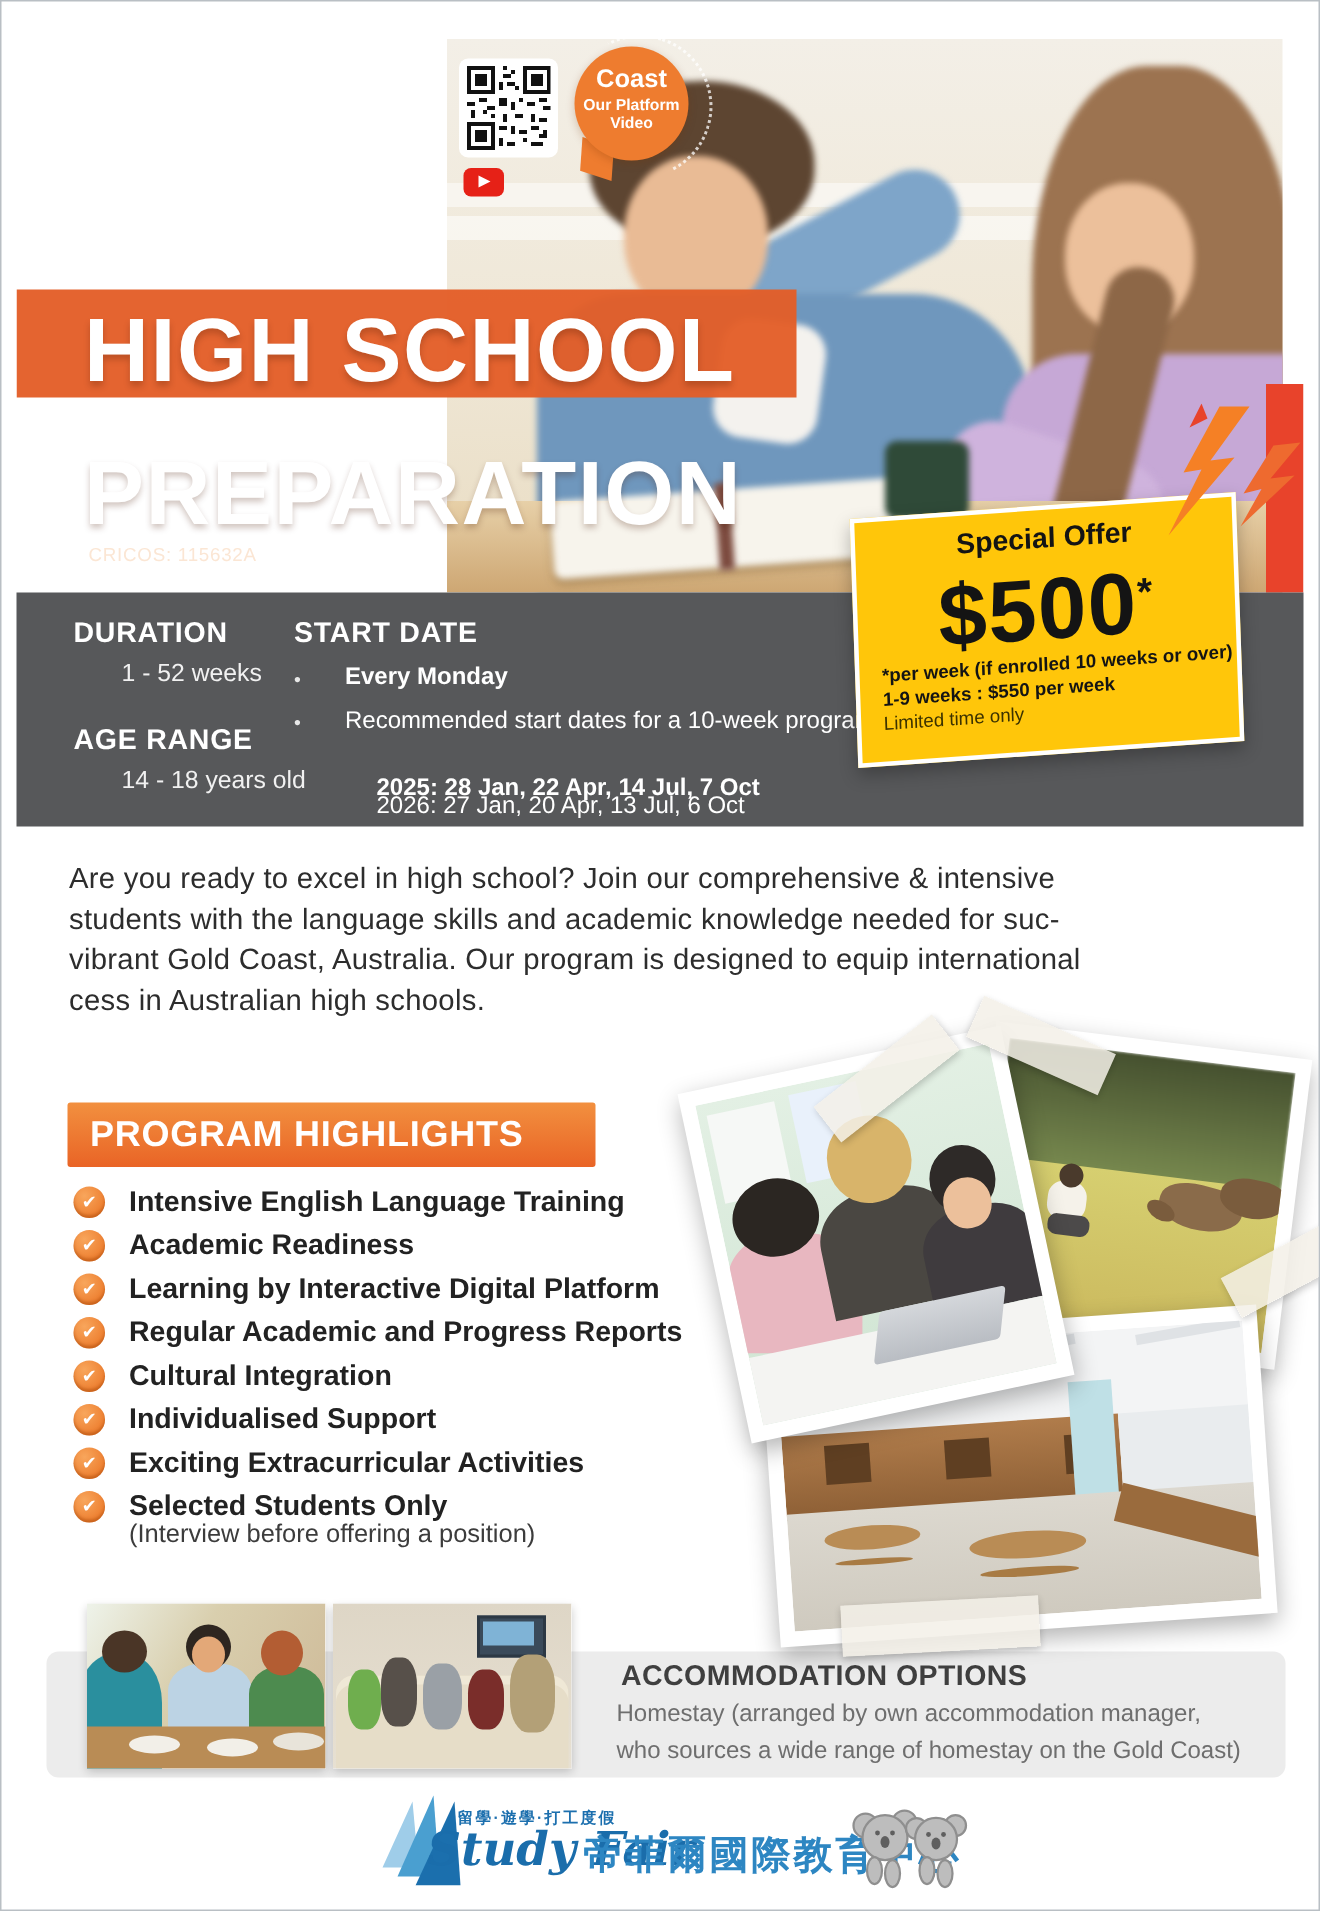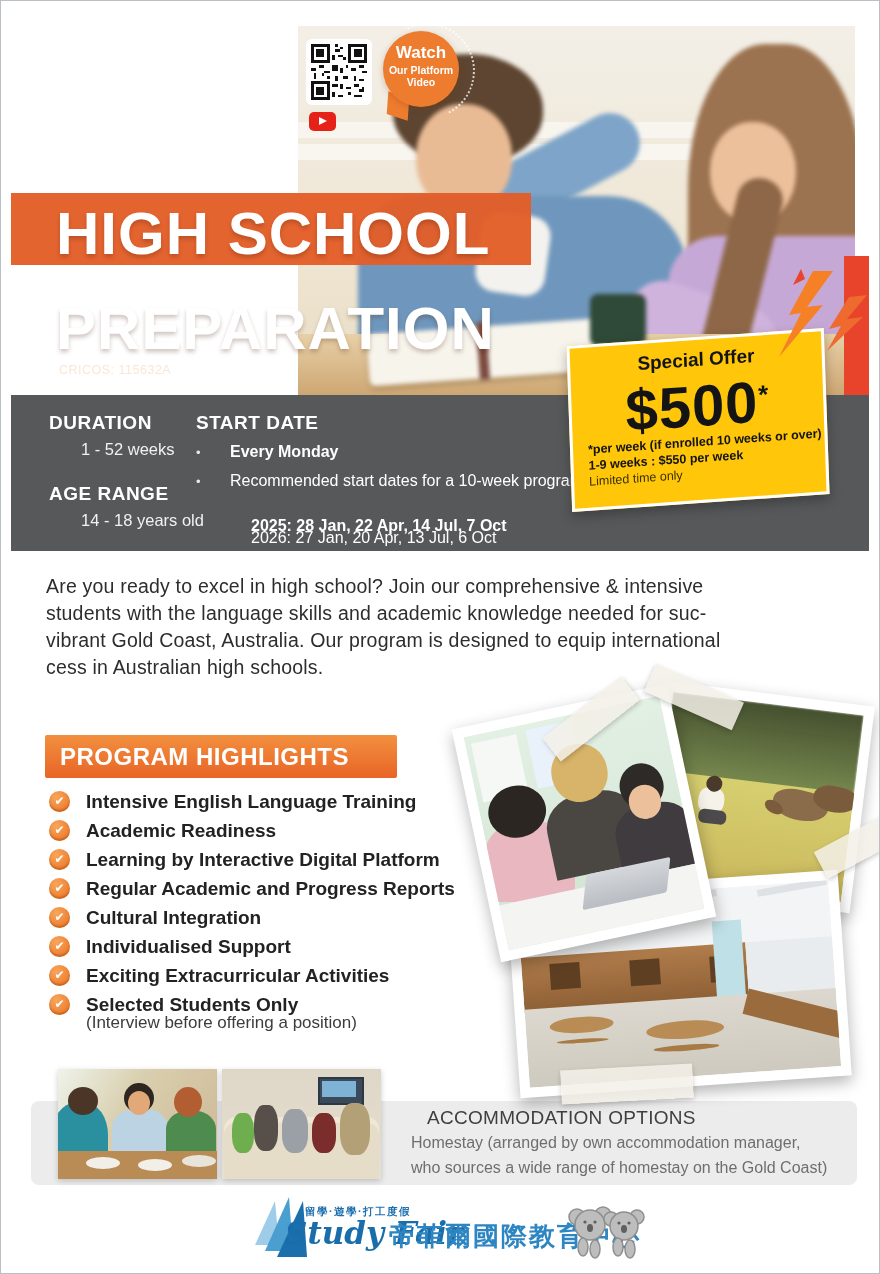--- a/index.html
+++ b/index.html
@@ -161,21 +161,21 @@
   
   .cc-bg{left:0;top:0;width:100%;height:100%;background:linear-gradient(180deg,#ded6c6,#e7e0d2);}
   .cc-tv{left:96px;top:8px;width:42px;height:24px;background:#3a4a5a;border:2px solid #2c3844;}
   .cc-tvs{left:100px;top:12px;width:34px;height:16px;background:#7fb3d6;}
   .cc-couch{left:2px;bottom:0;width:155px;height:62px;background:#e6ddc8;border-radius:12px 12px 0 0;box-shadow:inset 0 6px 0 #efe8d6;}
   .cc-f1{left:10px;top:44px;width:22px;height:40px;background:#6fae4e;border-radius:40%;}
   .cc-f2{left:32px;top:36px;width:24px;height:46px;background:#57504a;border-radius:40%;}
   .cc-f3{left:60px;top:40px;width:26px;height:44px;background:#9aa0a6;border-radius:40%;}
   .cc-f4{left:90px;top:44px;width:24px;height:40px;background:#7a2d2a;border-radius:40%;}
   .cc-f5{left:118px;top:34px;width:30px;height:52px;background:#b3a077;border-radius:40%;}
-  #accom-heading{left:426px;top:1106px;font-size:19px;font-weight:normal;letter-spacing:.3px;color:#3f3f3f;}
+  #accom-heading{left:413px;top:1106px;font-size:19px;font-weight:bold;letter-spacing:.3px;color:#3f3f3f;}
   #accom-line1{left:410px;top:1133px;font-size:16px;color:#6e6e6e;}
   #accom-line2{left:410px;top:1158px;font-size:16px;color:#6e6e6e;}
 
   
   #footer-logo{left:240px;top:1192px;width:420px;height:72px;}
   #sf-tri{left:12px;top:2px;width:56px;height:62px;}
   #sf-tagline{left:64px;top:12px;font-size:10.5px;font-weight:bold;color:#1c6fae;letter-spacing:1.5px;}
   #sf-script{left:44px;top:22px;font-size:31px;font-style:italic;font-weight:bold;color:#1a6dab;font-family:"DejaVu Serif",serif;}
   #sf-cn{left:148px;top:26px;font-size:26px;font-weight:bold;color:#2d86c2;letter-spacing:2px;}
   #koalas{left:322px;top:6px;width:86px;height:64px;}
@@ -268,21 +268,21 @@
             <rect x="14" y="18" width="1" height="1"></rect>
           <rect x="16" y="19" width="3" height="1"></rect>
             <rect x="18" y="17" width="1" height="1"></rect>
         </g>
       </svg>
     </div>
     <div id="yt-icon" class="abs"></div>
     <div id="watch-ring" class="abs"></div>
     <div id="watch-tail" class="abs"></div>
     <div id="watch-bubble" class="abs">
-      <div class="watch-l1">Watch</div>
+      <div class="watch-l1">Coast</div>
       <div class="watch-l2">Our Platform</div>
       <div class="watch-l3">Video</div>
     </div>
 
     <div id="title-band" class="abs"></div>
     <div id="title-line1" class="abs">HIGH SCHOOL</div>
     <div id="title-line2" class="abs">PREPARATION</div>
     <div id="cricos" class="abs">CRICOS: 115632A</div>
 
     <svg id="bolts" class="abs" viewBox="0 0 110 100">

